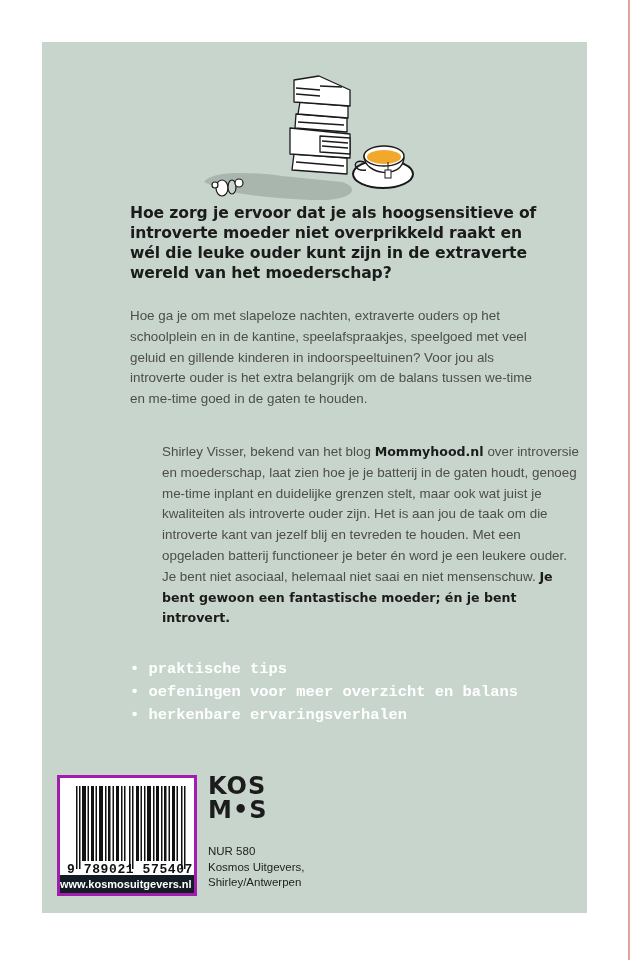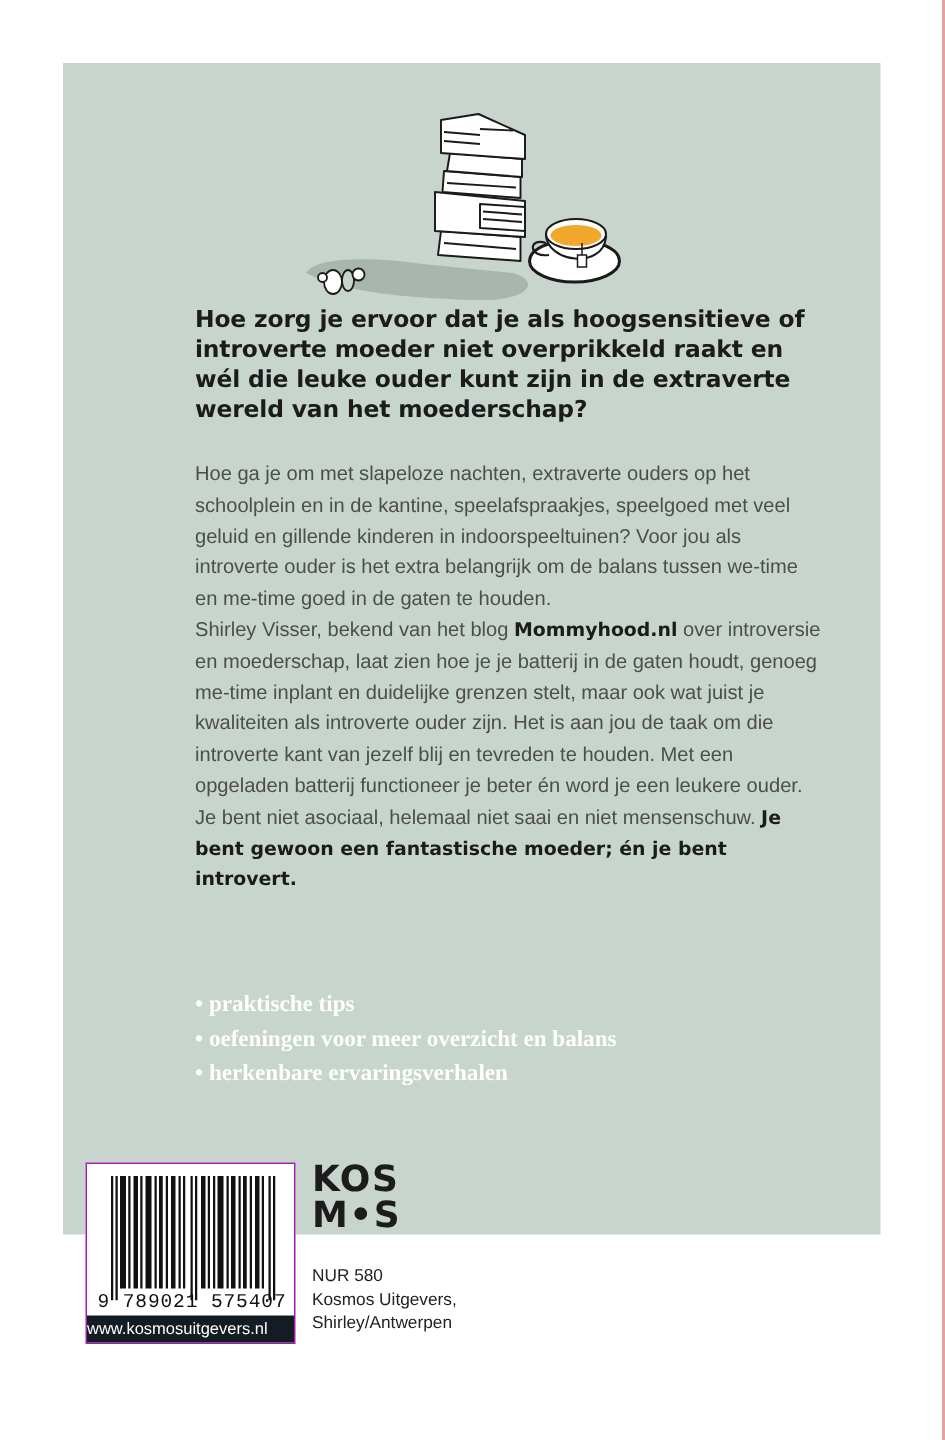--- a/index.html
+++ b/index.html
@@ -2,46 +2,46 @@
 <html><head>
 <meta charset="utf-8">
 <style>
   html, body { margin: 0; padding: 0; }
   body {
     width: 630px; height: 960px; background: #ffffff; position: relative; overflow: hidden;
     font-family: "Liberation Sans", "DejaVu Sans", sans-serif;
   }
   .edge-line { position: absolute; left: 628px; top: 0; width: 2px; height: 960px; background: #e6a39c; }
   .panel {
-    position: absolute; left: 42px; top: 42px; width: 545px; height: 781px;
+    position: absolute; left: 42px; top: 42px; width: 545px; height: 871px;
     background: #c8d5cd;
   }
   .illustration { position: absolute; left: 150px; top: 28px; width: 250px; height: 130px; }
   .headline {
     position: absolute; left: 88px; top: 161px; width: 420px;
     font-family: "DejaVu Sans", sans-serif; font-weight: bold;
     font-size: 15.6px; line-height: 20px; color: #1b1b1b; letter-spacing: -0.1px;
   }
   .body-text {
     position: absolute; left: 88px; width: 420px;
     font-family: "Liberation Sans", sans-serif; font-size: 13.4px; line-height: 20.8px;
     color: #4d4d4d;
   }
   .p1 { top: 264px; }
-  .p2 { top: 368px; }
+  .p2 { top: 400px; margin-left: 32px; }
   .body-text b { color: #1b1b1b; font-family: "DejaVu Sans", sans-serif; font-size: 12.6px; }
   .bullets {
     position: absolute; left: 88px; top: 616px; width: 430px;
-    font-family: Liberation Serif, serif; font-weight: bold; font-size: 15.4px;
+    font-family: Liberation Mono, monospace; font-weight: bold; font-size: 15.4px;
     line-height: 23px; color: #ffffff; margin: 0; padding: 0; list-style: none;
   }
   .bullets li::before { content: "• "; font-weight: bold; }
   .barcode-box {
     position: absolute; left: 15px; top: 733px; width: 140px; height: 121px;
-    background: #ffffff; border: 1px solid #a21caf; box-sizing: border-box;
+    background: #ffffff; border: 3px solid #a21caf; box-sizing: border-box; font-weight: bold;
   }
   .barcode-bars { position: absolute; left: 16px; top: 8px; width: 110px; height: 83px; }
   .barcode-digits {
     position: absolute; left: 6px; top: 84px; width: 128px; text-align: center;
     font-family: "Liberation Mono", monospace; font-size: 13px; letter-spacing: 0.6px;
     color: #111; background: transparent;
   }
   .barcode-url {
     position: absolute; left: 0; bottom: 0; width: 100%; height: 18px;
     background: #131c22; color: #ffffff; font-family: "Liberation Sans", sans-serif;

